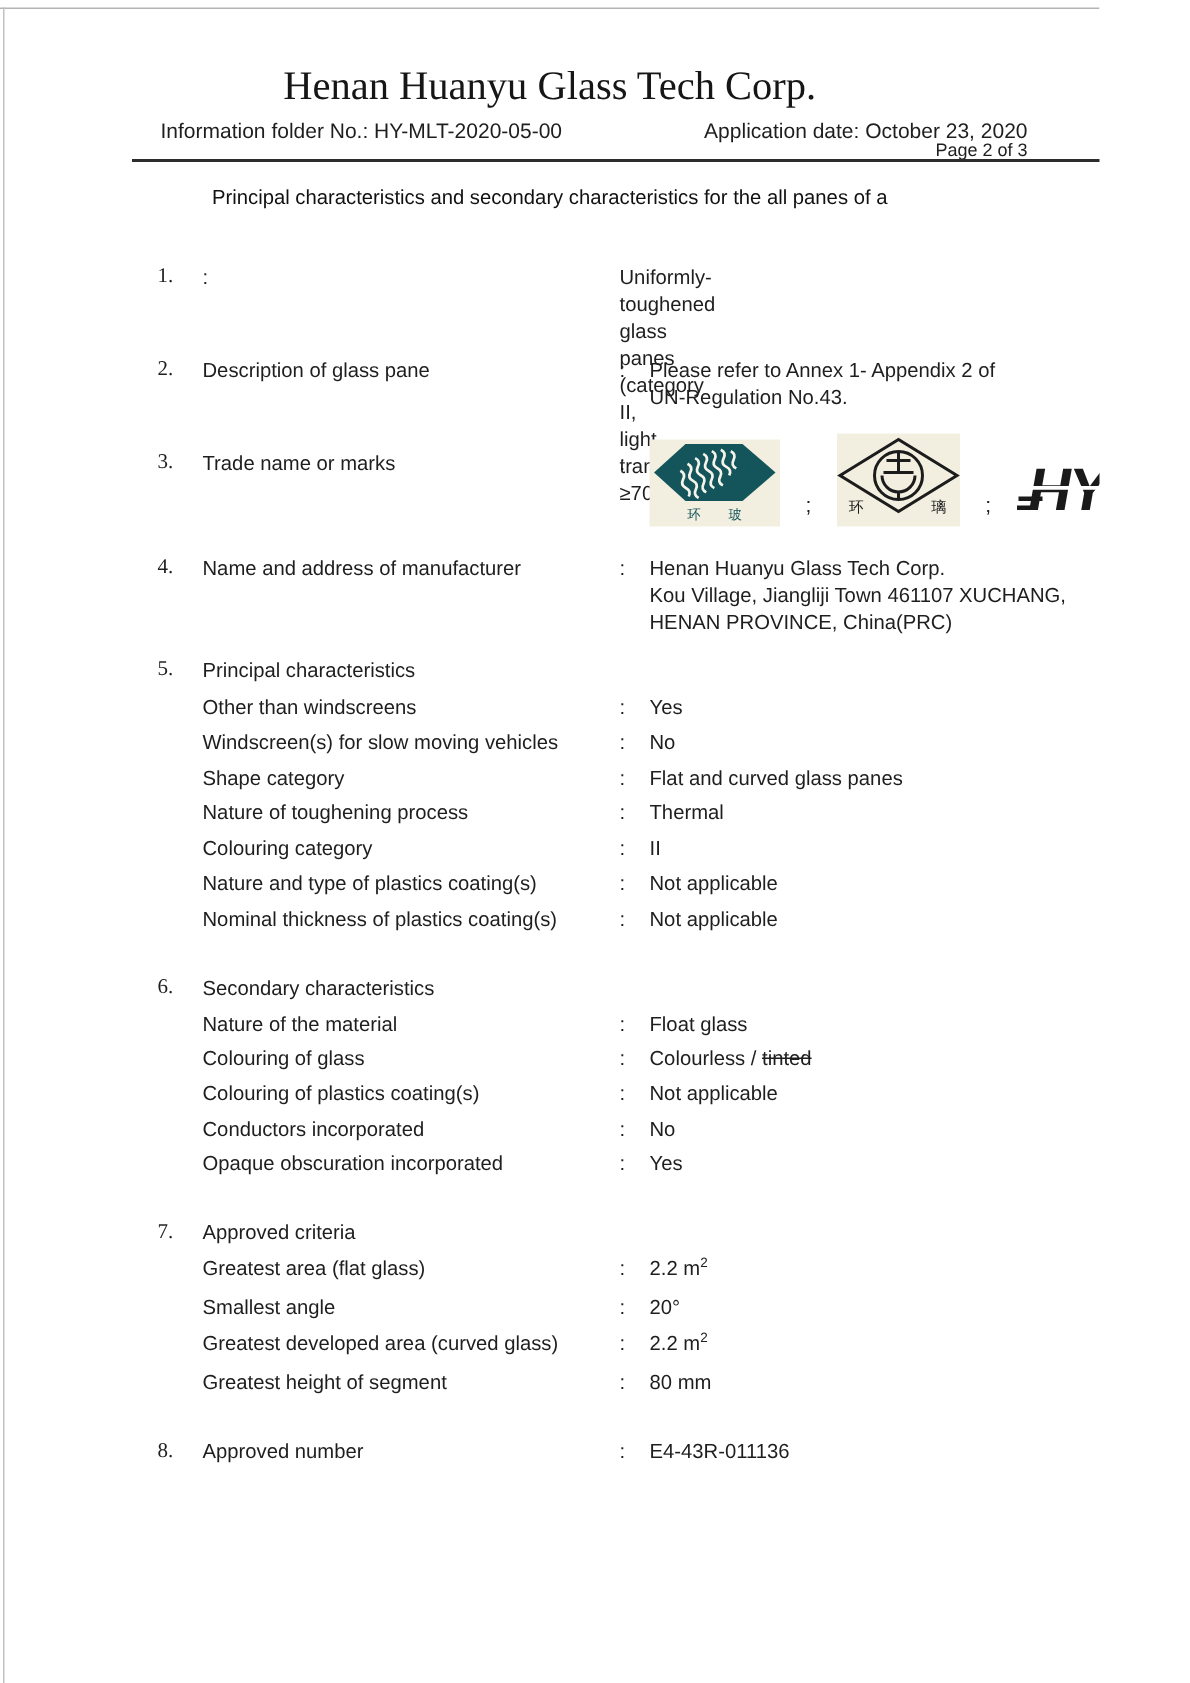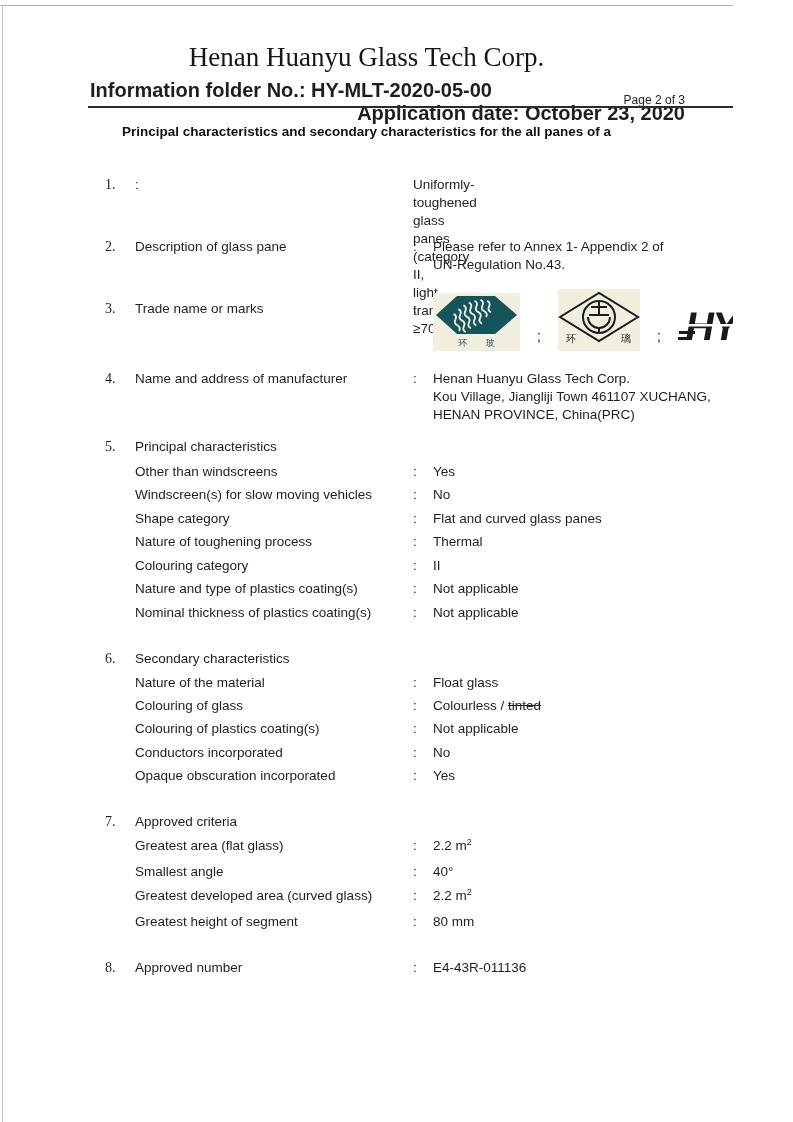--- a/index.html
+++ b/index.html
@@ -3,28 +3,28 @@
 <meta charset="utf-8">
 <style>
   html,body{margin:0;padding:0;background:#ffffff;}
   #page{position:relative;width:733px;height:1122px;background:#ffffff;overflow:hidden;
         font-family:"Liberation Sans",sans-serif;color:#1e1e1e;}
   .scan-border-top{position:absolute;top:5px;left:0;right:0;height:1px;background:#b3b3b3;}
   .scan-border-left{position:absolute;top:5px;left:2px;bottom:0;width:1px;background:#c2c2c2;}
 
   .doc-title{position:absolute;top:42px;left:0;right:0;text-align:center;
              font-family:"Liberation Serif",serif;font-size:27px;color:#161616;}
-  .info-line{position:absolute;top:79px;left:90px;right:48px;font-size:20px;font-weight:bold;}
+  .info-line{position:absolute;top:79px;left:107px;right:48px;font-size:14px;}
   .info-left{float:left;}
   .info-right{float:right;}
   .page-line{position:absolute;top:93px;right:48px;font-size:12px;}
   .header-rule{position:absolute;top:106px;left:88px;width:657px;height:2px;background:#2c2c2c;}
 
   .main-heading{position:absolute;top:123px;left:0;right:0;text-align:center;
-                font-size:13.5px;font-weight:bold;line-height:17.5px;color:#111;}
+                font-size:13.5px;font-weight:normal;line-height:17.5px;color:#111;}
 
   .row{position:absolute;left:0;width:100%;padding-left:105px;box-sizing:border-box;
        display:grid;grid-template-columns:30px 278px 20px 1fr;
        font-size:13.5px;line-height:18px;}
   .num{font-family:"Liberation Serif",serif;font-size:14px;}
   .lbl{color:#1e1e1e;}
   .colon{color:#1e1e1e;}
   .val{white-space:pre-line;color:#1e1e1e;}
   .struck{text-decoration:line-through;text-align:right;}
   sup{font-size:9px;vertical-align:super;line-height:0;}
@@ -230,21 +230,21 @@
   <div class="row" style="top:837px">
     <span class="num"></span>
     <span class="lbl">Greatest area (flat glass)</span>
     <span class="colon">:</span>
     <span class="val"><span>2.2 m</span><sup>2</sup></span>
   </div>
   <div class="row" style="top:863px">
     <span class="num"></span>
     <span class="lbl">Smallest angle</span>
     <span class="colon">:</span>
-    <span class="val">40°</span>
+    <span class="val">20°</span>
   </div>
   <div class="row" style="top:887px">
     <span class="num"></span>
     <span class="lbl">Greatest developed area (curved glass)</span>
     <span class="colon">:</span>
     <span class="val"><span>2.2 m</span><sup>2</sup></span>
   </div>
   <div class="row" style="top:913px">
     <span class="num"></span>
     <span class="lbl">Greatest height of segment</span>

